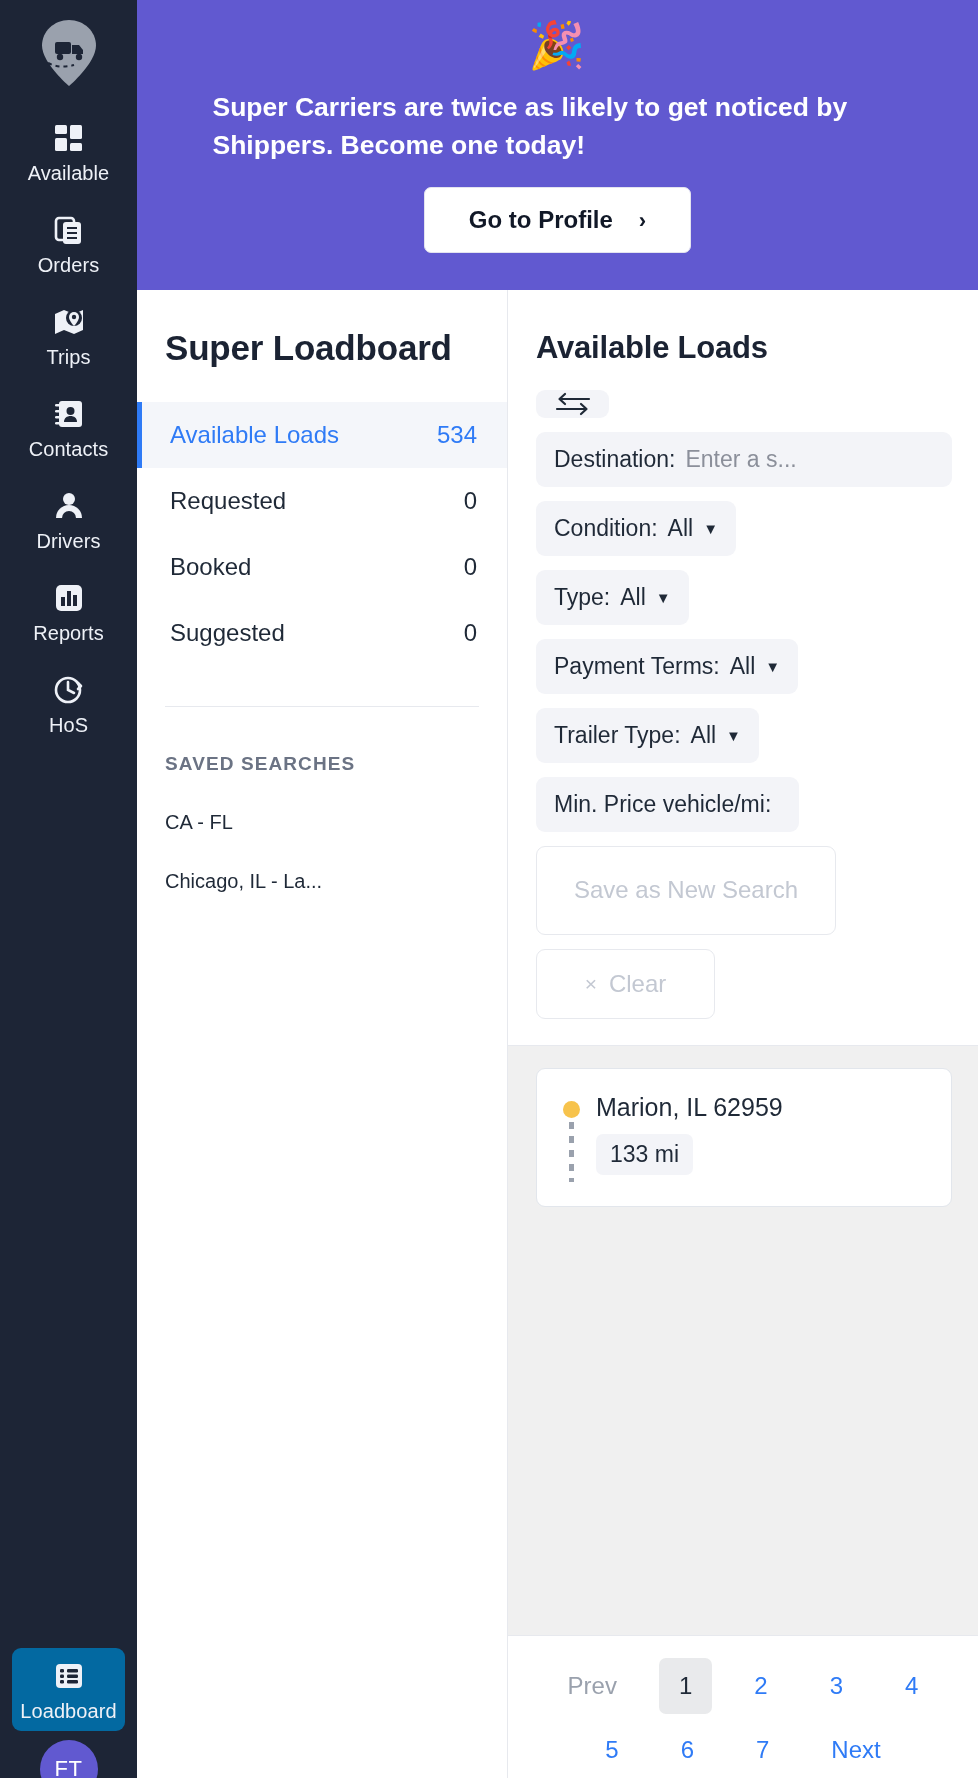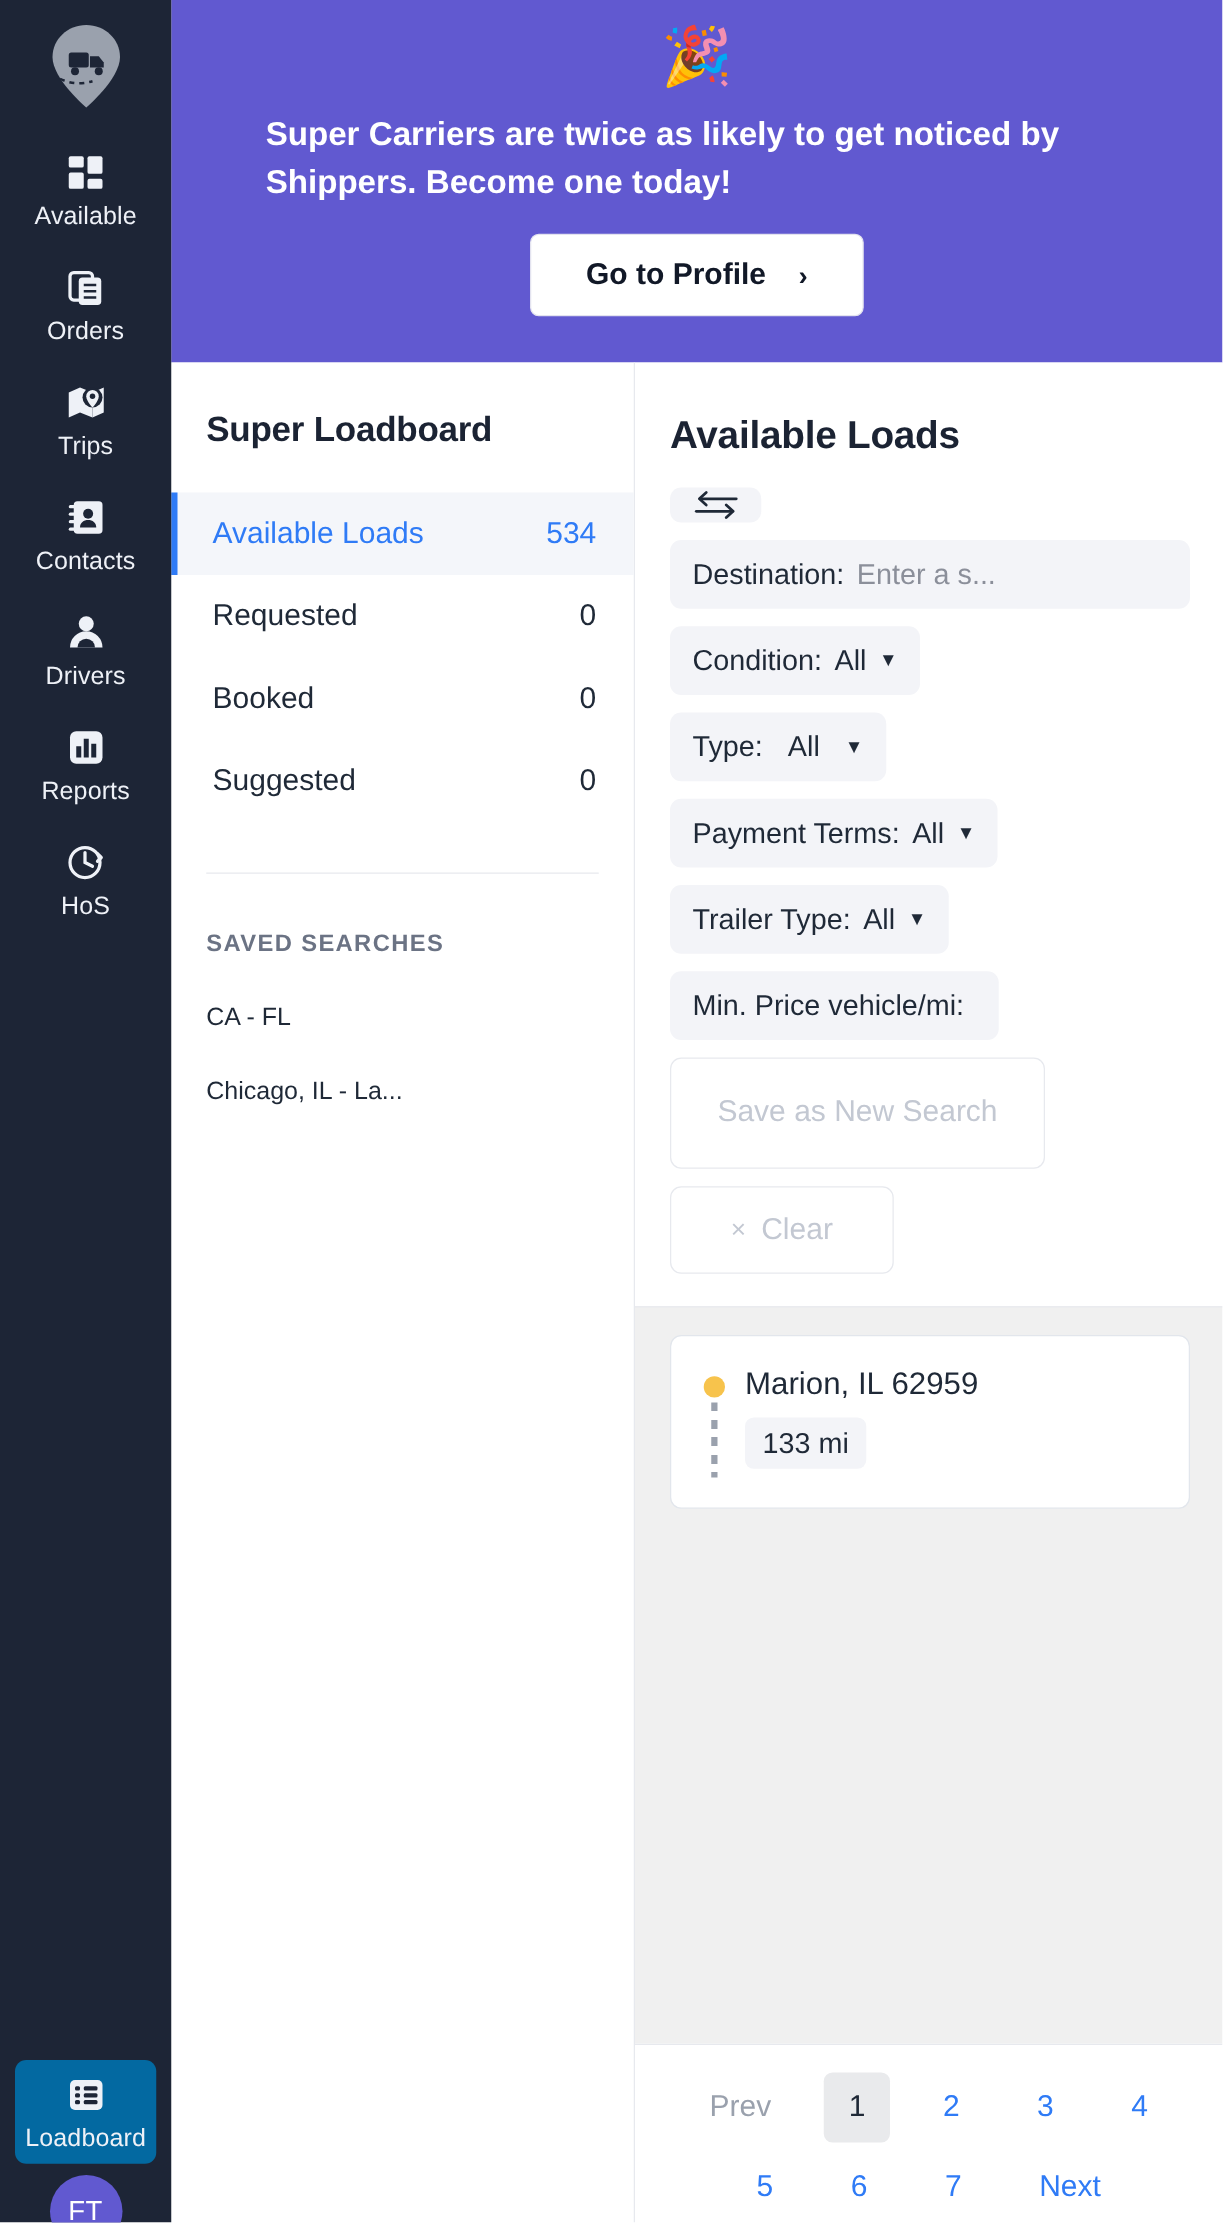--- a/index.html
+++ b/index.html
@@ -78,21 +78,21 @@
   
   .panes { flex:1; display:flex; min-height:0; }
 
   
   .lb-pane {
     width:371px; flex:0 0 371px;
     background:#fff; border-right:1px solid #e7e9ee;
     display:flex; flex-direction:column;
   }
   .lb-title {
-    font-size:28px; font-weight:bold; color:#1b2333;
+    font-size:35px; font-weight:bold; color:#1b2333;
     padding:38px 0 34px 28px; letter-spacing:-.2px;
   }
   .tab {
     display:flex; align-items:center; justify-content:space-between;
     padding:19px 30px 19px 28px;
     font-size:24px; color:#1f2937; cursor:pointer;
     border-left:5px solid transparent;
   }
   .tab.active {
     background:#f4f6fa; border-left-color:#2f7bf6; color:#2f7bf6;
@@ -373,21 +373,21 @@
               <span>Destination:</span>
               <span class="ph">Enter a s...</span>
             </div>
 
             <div class="chip" style="align-self:flex-start;">
               <span>Condition:</span>
               <span>All</span>
               <span class="caret">▼</span>
             </div>
 
-            <div class="chip" style="align-self:flex-start;gap:20px;">
+            <div class="chip" style="align-self:flex-start;">
               <span>Type:</span>
               <span>All</span>
               <span class="caret">▼</span>
             </div>
 
             <div class="chip" style="align-self:flex-start;">
               <span>Payment Terms:</span>
               <span>All</span>
               <span class="caret">▼</span>
             </div>

